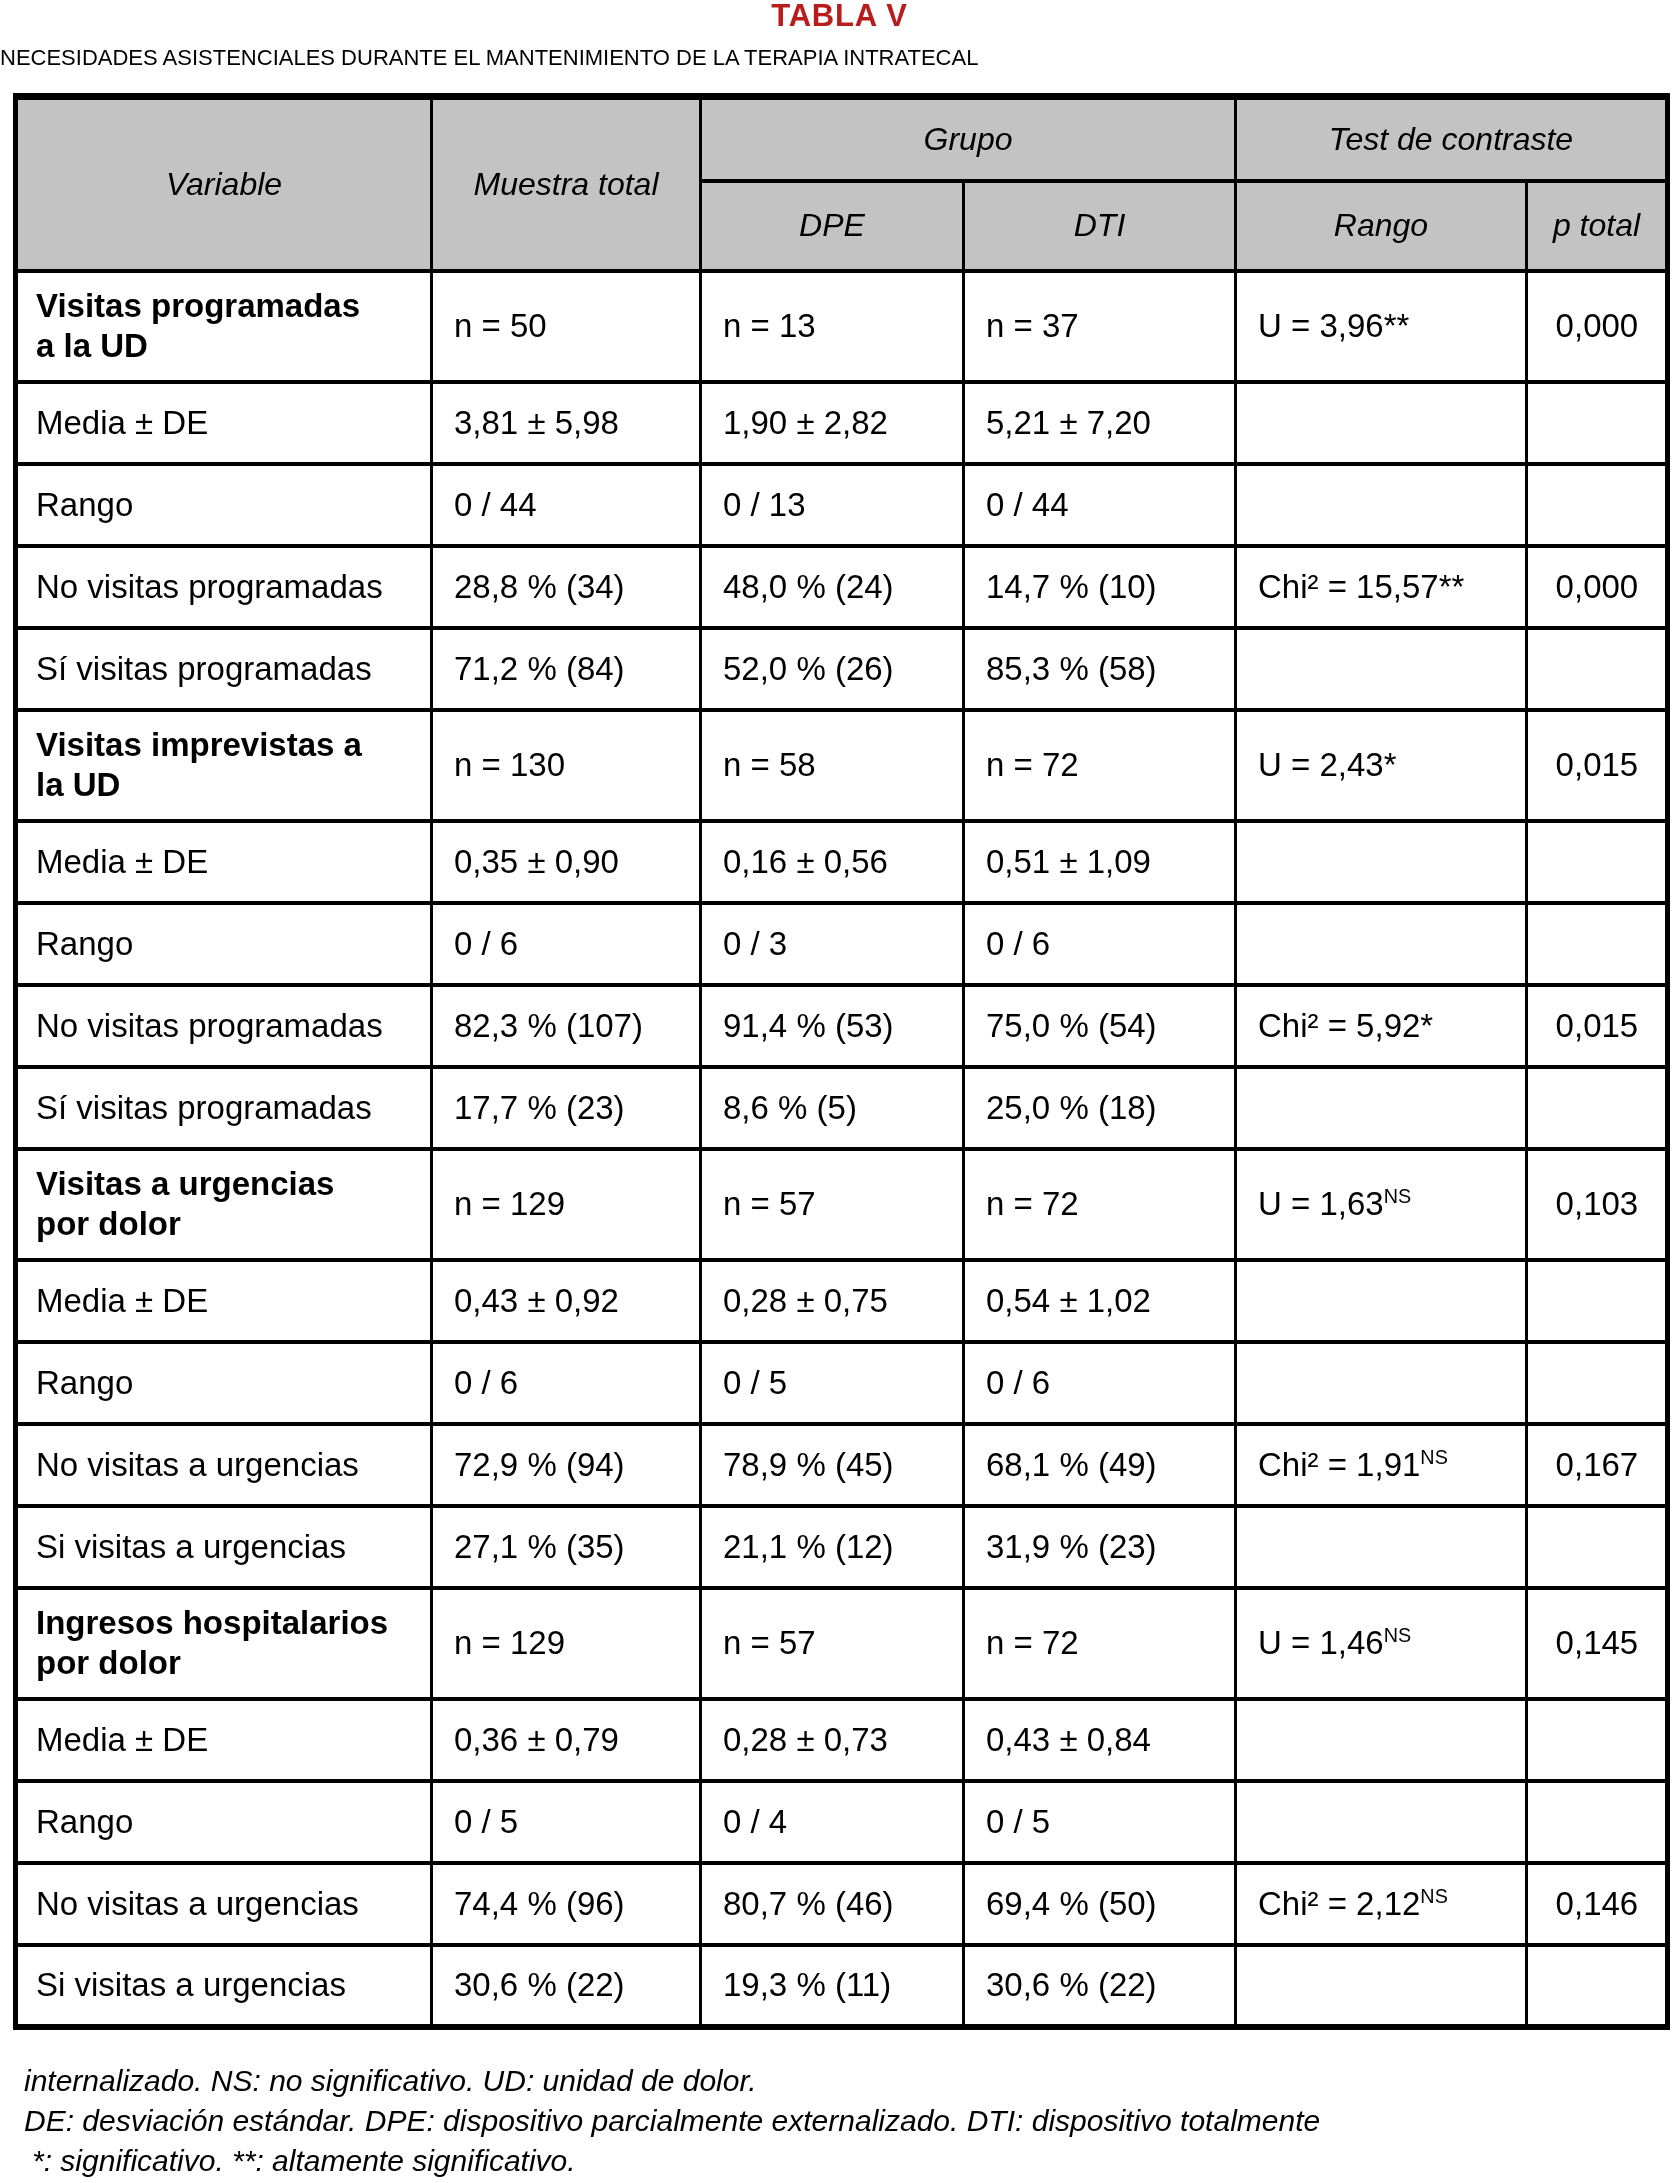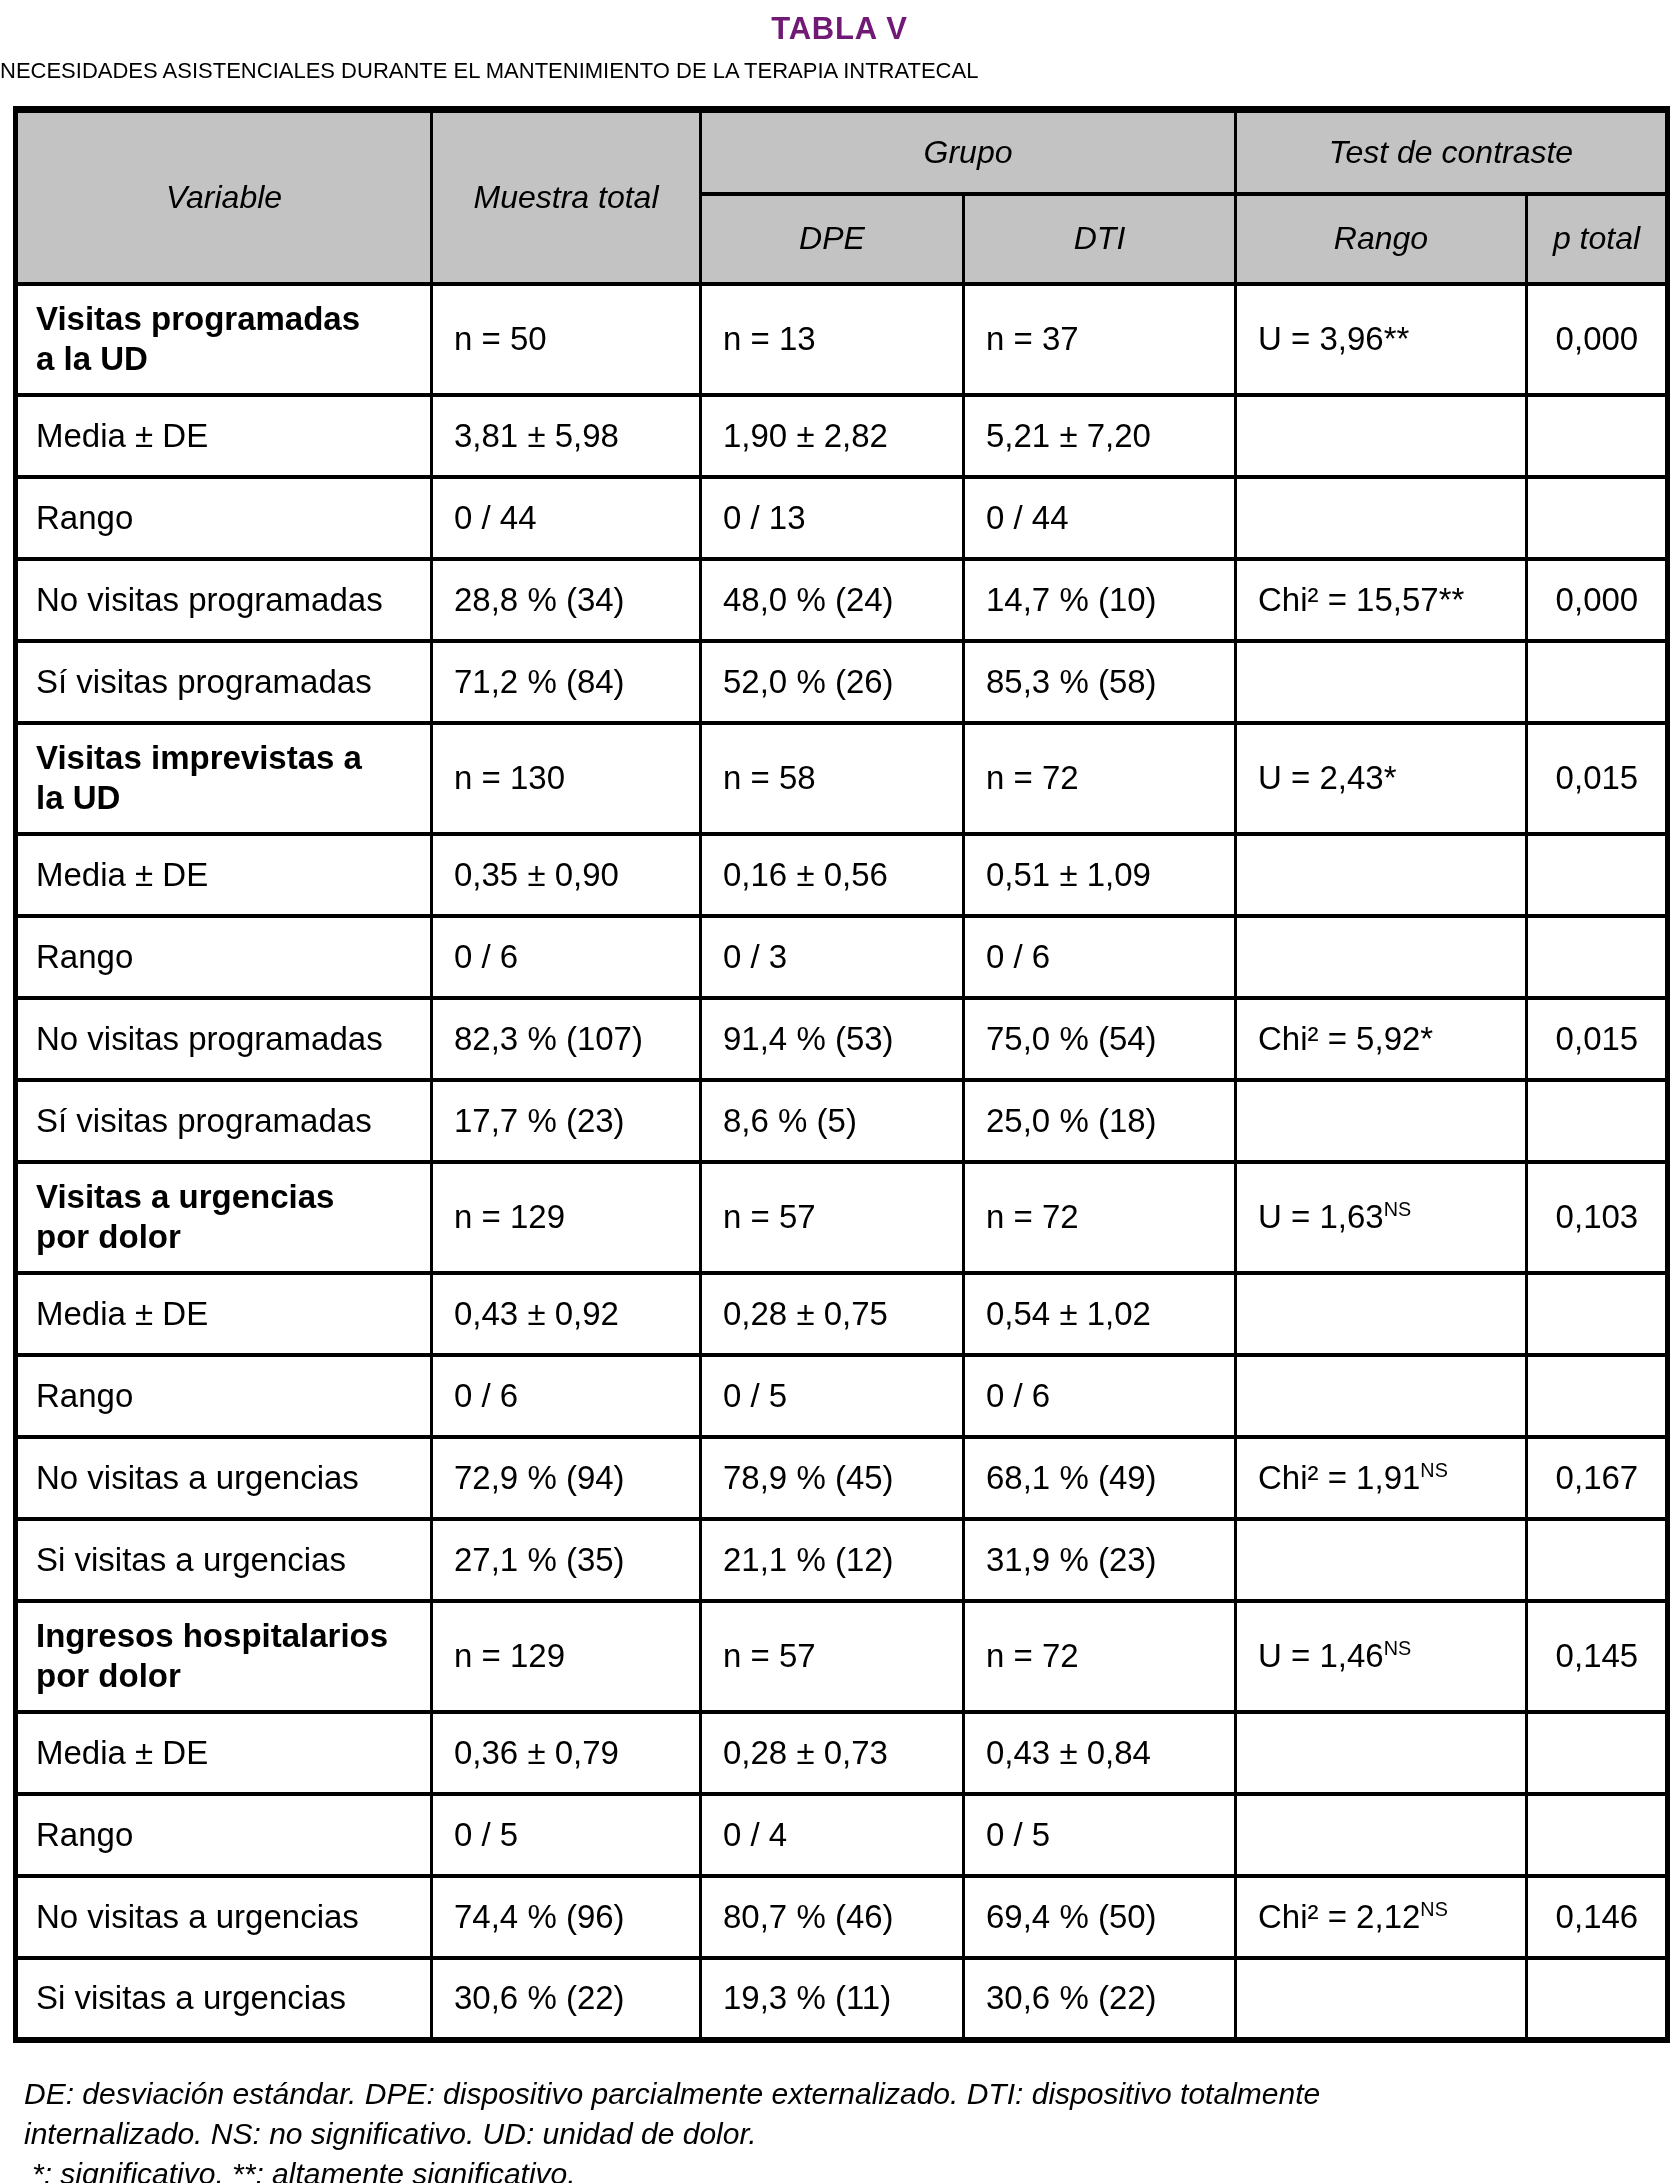--- a/index.html
+++ b/index.html
@@ -6,25 +6,24 @@
   body {
     width: 1679px;
     height: 2183px;
     background: #ffffff;
     color: #000000;
     font-family: "Liberation Sans", sans-serif;
     position: relative;
     overflow: hidden;
   }
   .title {
-    margin-top: 13px;
     text-align: center;
     font-size: 31px;
     font-weight: bold;
-    color: #701a75;
+    color: #b91c1c;
     letter-spacing: 0.8px;
     line-height: 32px;
   }
   .subtitle {
     margin-top: 10px;
     text-align: left;
     font-size: 22px;
     color: #000000;
     white-space: nowrap;
     line-height: 32px;
@@ -263,17 +262,17 @@
         <td>30,6 % (22)</td>
         <td>19,3 % (11)</td>
         <td>30,6 % (22)</td>
         <td></td>
         <td class="pcol"></td>
       </tr>
     </tbody>
 </table>
 
 <div class="footnotes">
+  <div>internalizado. NS: no significativo. UD: unidad de dolor.</div>
   <div>DE: desviación estándar. DPE: dispositivo parcialmente externalizado. DTI: dispositivo totalmente</div>
-  <div>internalizado. NS: no significativo. UD: unidad de dolor.</div>
   <div class="fn-indent">*: significativo.  **: altamente significativo.</div>
 </div>
 
 
 </body></html>

